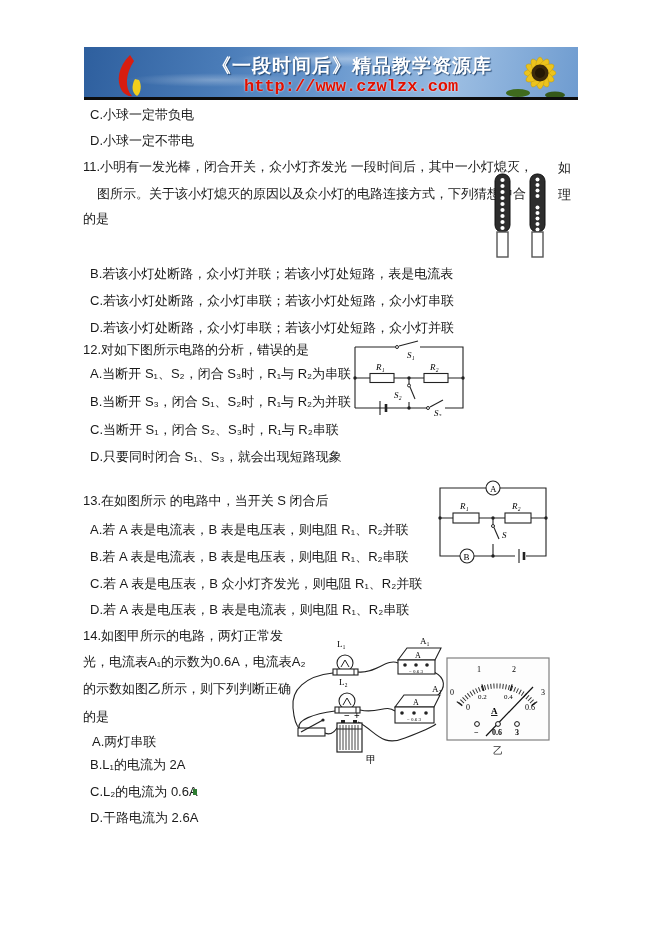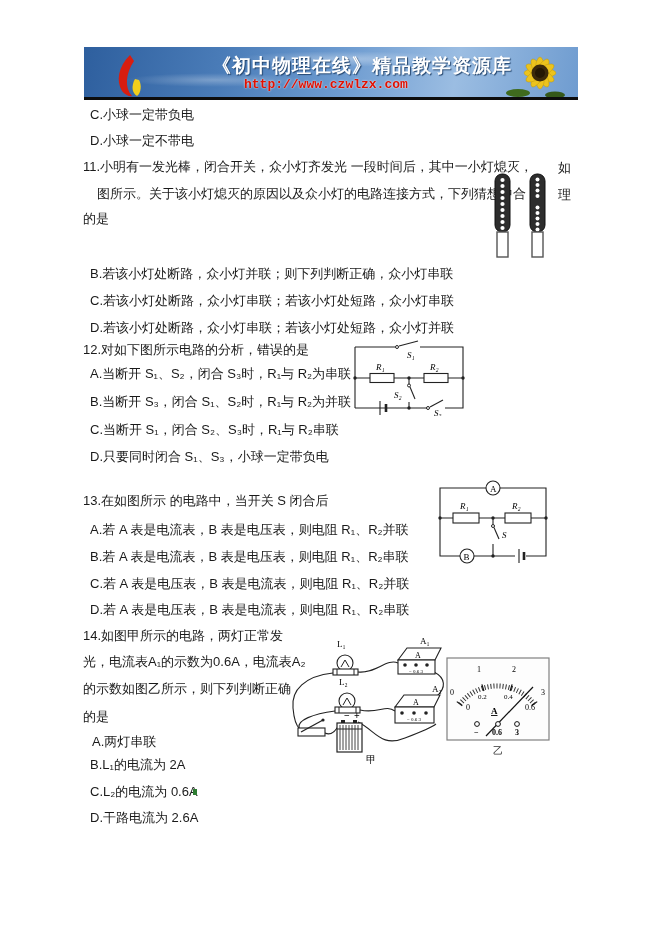--- a/index.html
+++ b/index.html
@@ -10,40 +10,40 @@
   
   #banner{position:absolute;left:84px;top:47px;width:494px;height:50px;
           border-bottom:3px solid #0d0d0d;overflow:hidden;
           background:linear-gradient(100deg,#2e5f9e 0%,#4a7cb8 28%,#6d9bd0 52%,#9bbde2 75%,#6f9cd0 100%);}
   #banner .cloud1{position:absolute;left:150px;top:4px;width:220px;height:16px;border-radius:50%;
           background:radial-gradient(ellipse at center,rgba(255,255,255,.35),rgba(255,255,255,0) 70%);}
   #banner .cloud2{position:absolute;left:40px;top:26px;width:180px;height:14px;border-radius:50%;
           background:radial-gradient(ellipse at center,rgba(255,255,255,.28),rgba(255,255,255,0) 70%);}
   #site-title{position:absolute;left:128px;top:6px;width:350px;font-size:19px;font-weight:bold;
           color:#ffffff;letter-spacing:1px;text-shadow:1px 1px 1px #23456e;}
-  #site-url{position:absolute;left:160px;top:30px;font-size:13px;font-weight:bold;color:#e11000;
+  #site-url{position:absolute;left:160px;top:30px;font-size:17px;font-weight:bold;color:#e11000;
           font-family:"Liberation Mono","DejaVu Sans Mono",monospace;text-shadow:0 0 2px #ffffff;}
   
   .fig{position:absolute;}
   svg text{font-family:"Liberation Serif","DejaVu Serif",serif;}
   .stray{position:absolute;left:193px;top:789px;width:4px;height:6px;background:#2e7d32;}
 </style>
 </head>
 <body>
 
 <div id="page">
 
   <div id="banner">
     <div class="cloud1"></div>
     <div class="cloud2"></div>
     <svg width="46" height="48" style="position:absolute;left:24px;top:6px" viewBox="0 0 46 48">
       <path d="M22,2 C10,14 8,28 14,38 C17,42 22,44 24,43 C16,34 18,20 26,8 Z" fill="#d81d10"></path>
       <path d="M27,26 C23,33 24,40 29,43 C33,40 34,32 31,27 Z" fill="#f2cf1c"></path>
     </svg>
-    <div id="site-title">《初中物理在线》精品教学资源库</div>
+    <div id="site-title">《一段时间后》精品教学资源库</div>
     <div id="site-url">http://www.czwlzx.com</div>
     <svg width="72" height="50" style="position:absolute;right:6px;top:2px" viewBox="0 0 72 50">
       <g transform="translate(40,24)">
         <g fill="#ecc31d" stroke="#b5920a" stroke-width="0.4">
           <ellipse rx="16" ry="5" transform="rotate(0)"></ellipse>
           <ellipse rx="16" ry="5" transform="rotate(30)"></ellipse>
           <ellipse rx="16" ry="5" transform="rotate(60)"></ellipse>
           <ellipse rx="16" ry="5" transform="rotate(90)"></ellipse>
           <ellipse rx="16" ry="5" transform="rotate(120)"></ellipse>
           <ellipse rx="16" ry="5" transform="rotate(150)"></ellipse>
@@ -91,29 +91,29 @@
         <circle cx="45.5" cy="34.5" r="2"></circle>
           <circle cx="45.5" cy="40" r="2"></circle>
         <circle cx="45.5" cy="45.5" r="2"></circle>
           <circle cx="45.5" cy="51" r="2"></circle>
         <circle cx="45.5" cy="56.5" r="2"></circle>
       </g>
       <rect x="40" y="59" width="11" height="25" fill="#ffffff" stroke="#555" stroke-width="1.4"></rect>
     </g>
   </svg>
 
-  <div class="line" style="left:90px;top:266px">B.若该小灯处断路，众小灯并联；则下列判断正确，众小灯串联</div>
+  <div class="line" style="left:90px;top:266px">B.若该小灯处断路，众小灯并联；若该小灯处短路，表是电流表</div>
   <div class="line" style="left:90px;top:293px">C.若该小灯处断路，众小灯串联；若该小灯处短路，众小灯串联</div>
   <div class="line" style="left:90px;top:320px">D.若该小灯处断路，众小灯串联；若该小灯处短路，众小灯并联</div>
 
   <div class="line" style="left:83px;top:342px">12.对如下图所示电路的分析，错误的是</div>
   <div class="line" style="left:90px;top:366px">A.当断开 S₁、S₂，闭合 S₃时，R₁与 R₂为串联</div>
   <div class="line" style="left:90px;top:394px">B.当断开 S₃，闭合 S₁、S₂时，R₁与 R₂为并联</div>
   <div class="line" style="left:90px;top:422px">C.当断开 S₁，闭合 S₂、S₃时，R₁与 R₂串联</div>
-  <div class="line" style="left:90px;top:449px">D.只要同时闭合 S₁、S₃，小球一定带负电</div>
+  <div class="line" style="left:90px;top:449px">D.只要同时闭合 S₁、S₃，就会出现短路现象</div>
 
   <svg class="fig" style="left:350px;top:340px" width="120" height="76" viewBox="0 0 120 76">
     <g stroke="#222" stroke-width="1.1" fill="none">
       <path d="M5,7 H45 M70,7 H113 V68 H95 M78,68 H5 Z"></path>
       <path d="M5,7 V68"></path>
       <line x1="5" y1="38" x2="113" y2="38"></line>
       <line x1="49" y1="6" x2="68" y2="1"></line>
       <rect x="20" y="33.5" width="24" height="9" fill="#fff"></rect>
       <rect x="74" y="33.5" width="24" height="9" fill="#fff"></rect>
       <line x1="59" y1="38" x2="59" y2="44"></line>
@@ -133,21 +133,21 @@
     <text x="57" y="18" font-size="9" font-style="italic">S₁</text>
     <text x="26" y="30" font-size="9" font-style="italic">R₁</text>
     <text x="80" y="30" font-size="9" font-style="italic">R₂</text>
     <text x="44" y="58" font-size="9" font-style="italic">S₂</text>
     <text x="84" y="76" font-size="9" font-style="italic">S₃</text>
   </svg>
 
   <div class="line" style="left:83px;top:493px">13.在如图所示 的电路中，当开关 S 闭合后</div>
   <div class="line" style="left:90px;top:522px">A.若 A 表是电流表，B 表是电压表，则电阻 R₁、R₂并联</div>
   <div class="line" style="left:90px;top:549px">B.若 A 表是电流表，B 表是电压表，则电阻 R₁、R₂串联</div>
-  <div class="line" style="left:90px;top:576px">C.若 A 表是电压表，B 表是电流表，则电阻 R₁、R₂并联</div>
+  <div class="line" style="left:90px;top:576px">C.若 A 表是电压表，B 众小灯齐发光，则电阻 R₁、R₂并联</div>
   <div class="line" style="left:90px;top:602px">D.若 A 表是电压表，B 表是电流表，则电阻 R₁、R₂串联</div>
 
   <svg class="fig" style="left:435px;top:478px" width="118" height="92" viewBox="0 0 118 92">
     <g stroke="#222" stroke-width="1.1" fill="none">
       <path d="M51,10 H5 V78 H25 M39,78 H80 M91,78 H111 V10 H65"></path>
       <line x1="5" y1="40" x2="111" y2="40"></line>
       <rect x="18" y="35" width="26" height="10" fill="#fff"></rect>
       <rect x="70" y="35" width="26" height="10" fill="#fff"></rect>
       <line x1="58" y1="40" x2="58" y2="46"></line>
       <line x1="59" y1="49.5" x2="64" y2="61"></line>

